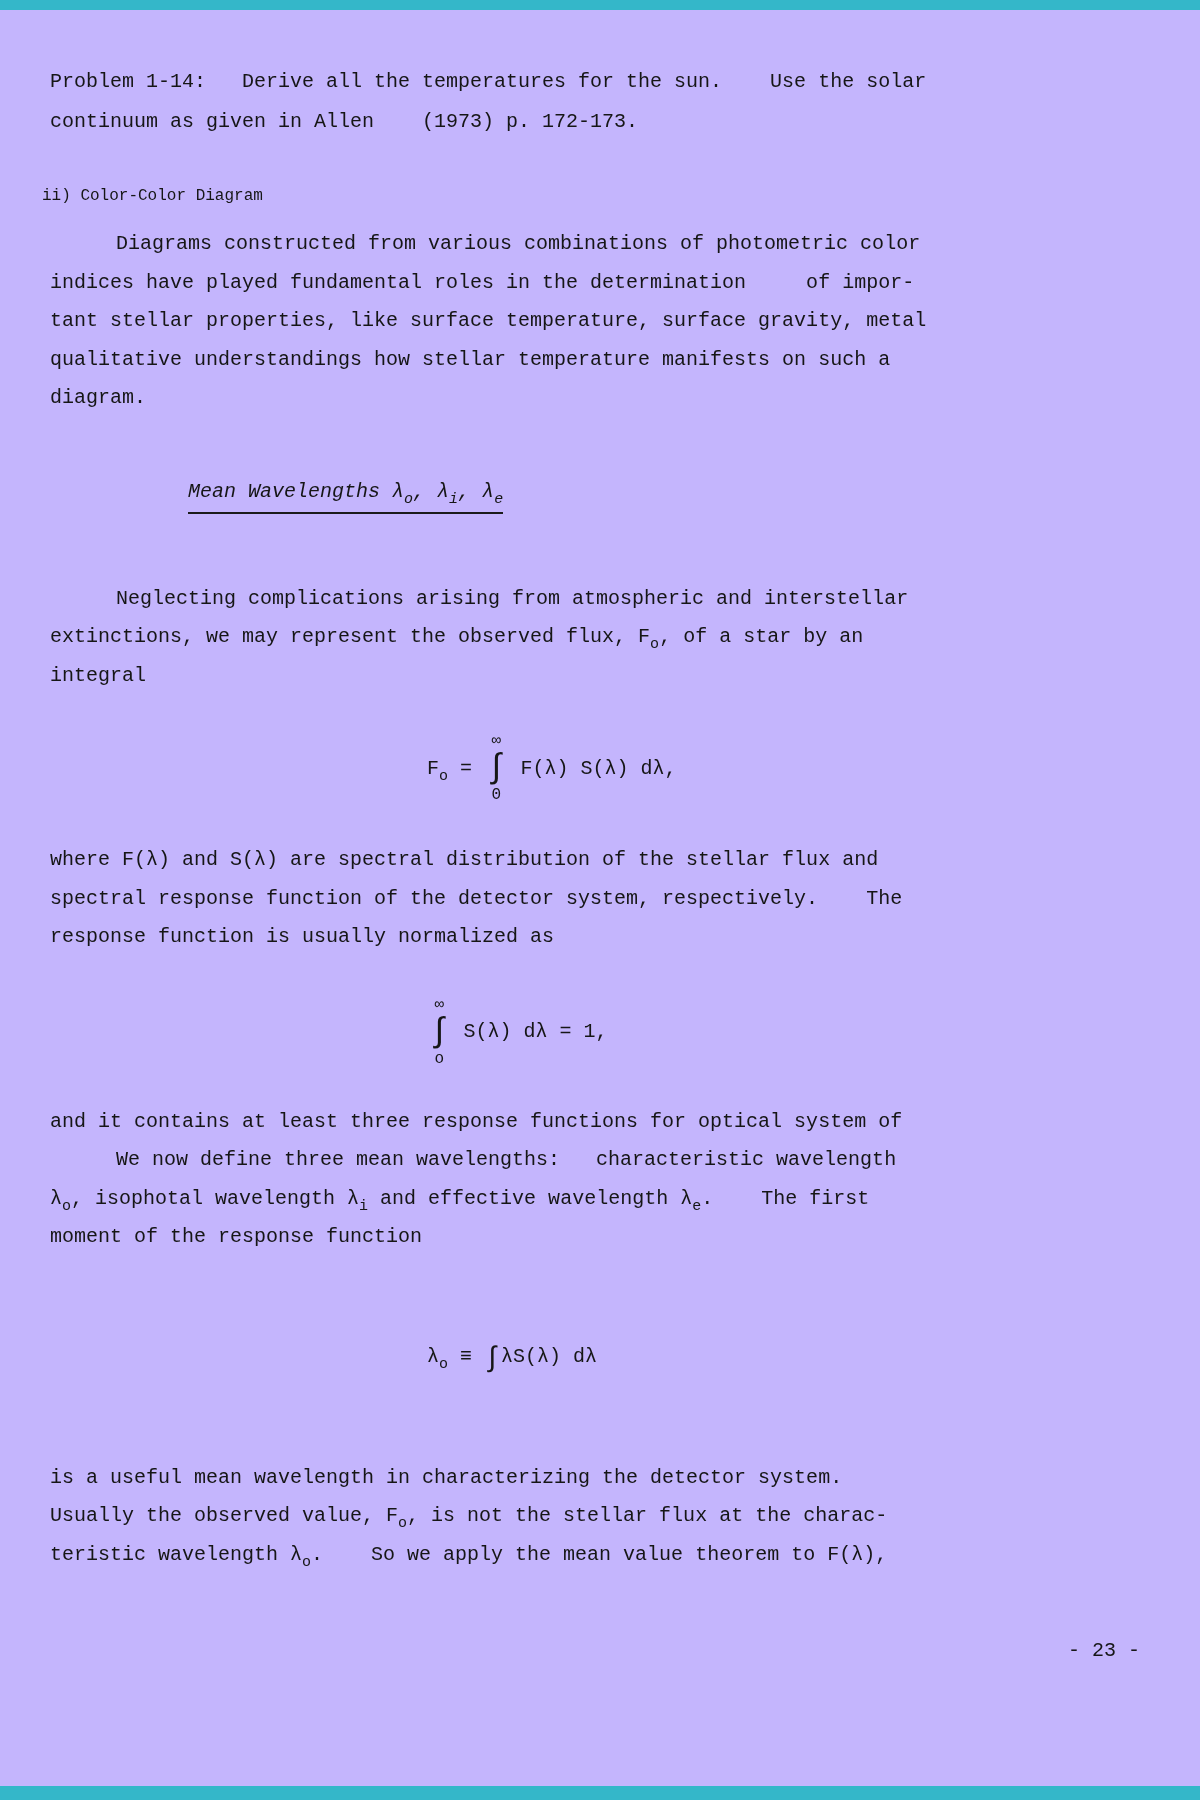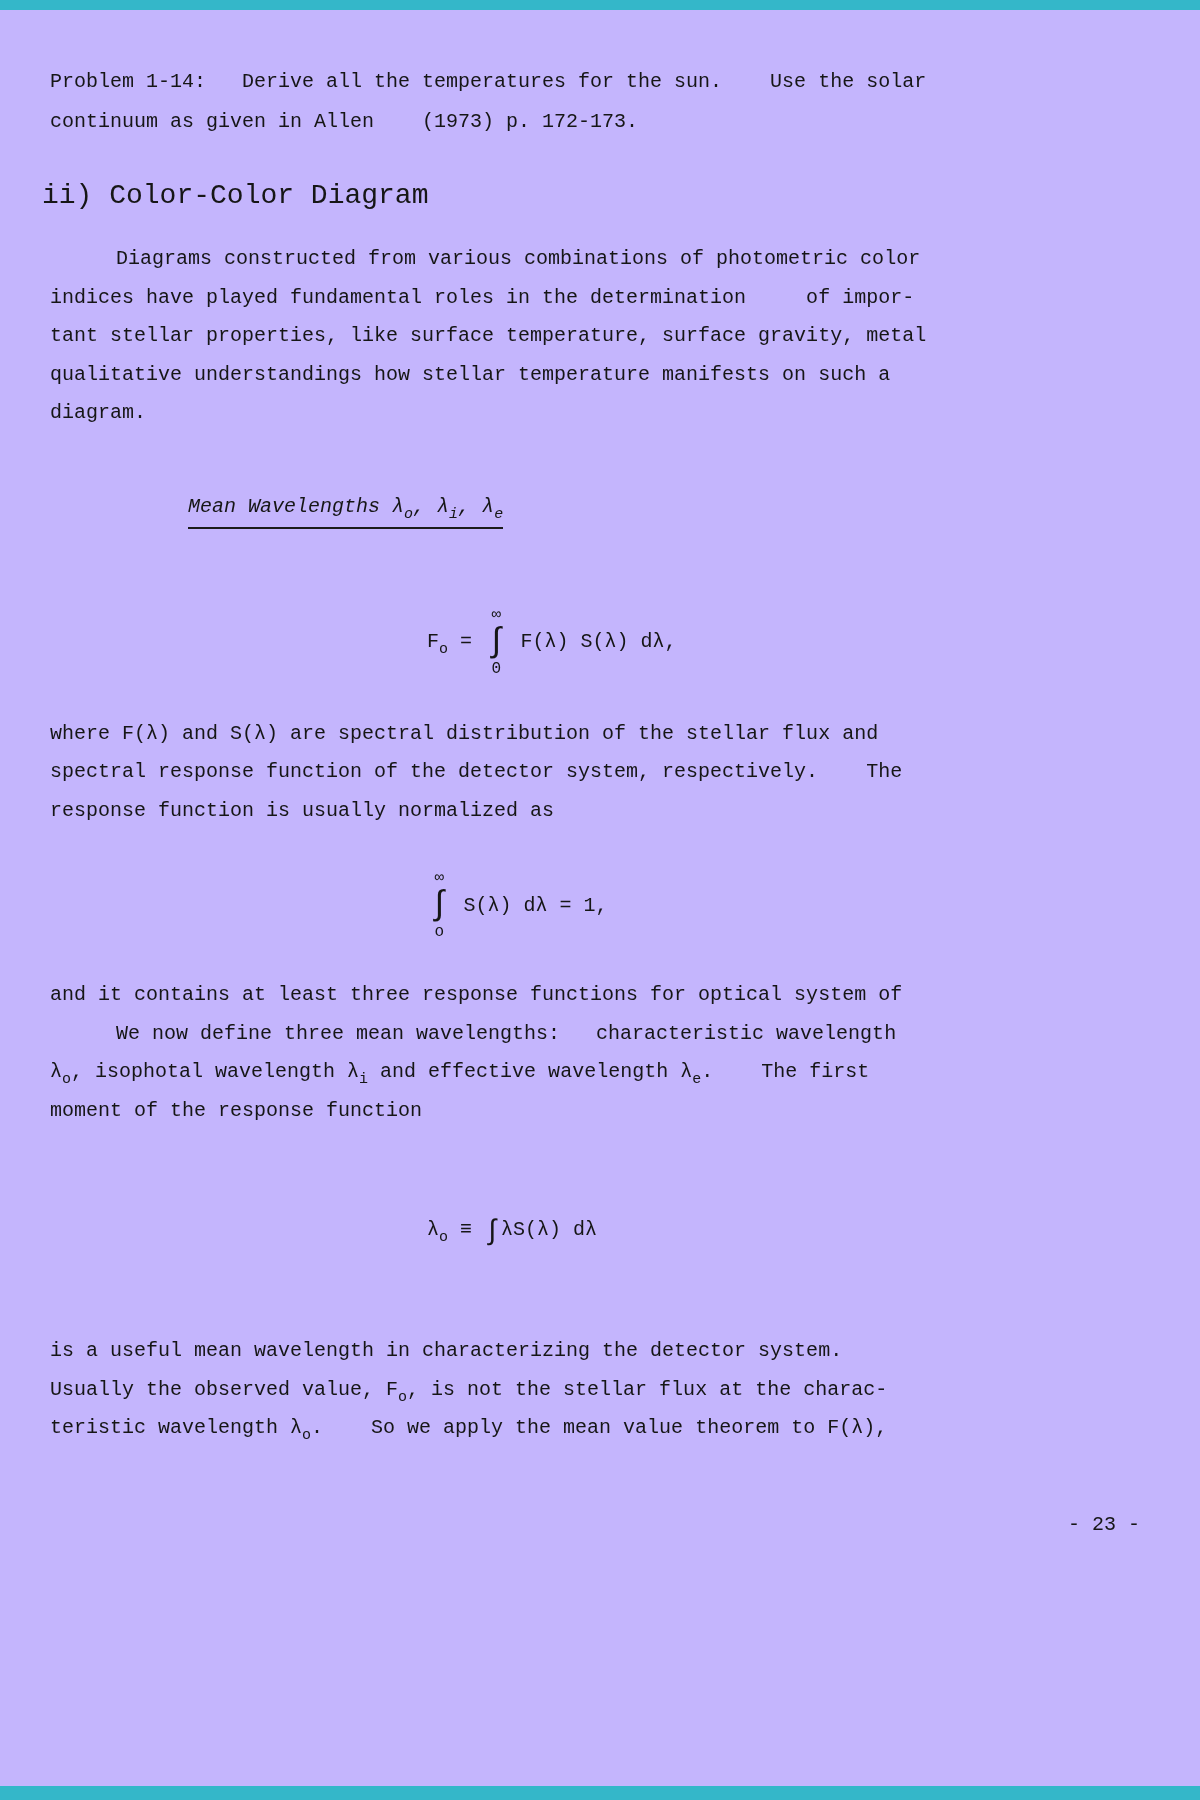--- a/index.html
+++ b/index.html
@@ -22,26 +22,26 @@
   .content {
     position: relative;
     padding: 62px 60px 0 50px;
     font-size: 20px;
   }
   .line { white-space: pre; line-height: 38.5px; }
   .problem-block .line { line-height: 40px; }
   .section-heading {
     margin-top: 34px;
     margin-left: -8px;
-    font-size: 28px;
+    font-size: 16px;
     line-height: 40px;
     white-space: pre;
   }
   .para { margin: 0; }
-  .para.p1 { margin-top: 24px; }
+  .para.p1 { margin-top: 9px; }
   .para.p2 { margin-top: 26px; }
   .para.p3 { margin-top: 14px; }
   .para.p4 { margin-top: 10px; }
   .para.p5 { margin-top: 30px; }
   .indent { padding-left: 66px; }
   .subheading {
     margin-top: 14px;
     padding-left: 66px;
     line-height: 40px;
     white-space: pre;
@@ -102,20 +102,25 @@
       <div class="line">indices have played fundamental roles in the determination     of impor-</div>
       <div class="line">tant stellar properties, like surface temperature, surface gravity, metal</div>
       <div class="line">qualitative understandings how stellar temperature manifests on such a</div>
       <div class="line">diagram.</div>
     </div>
 
     <div class="subheading">
       <span class="underlined"><span>Mean Wavelengths λ</span><span class="sub">o</span><span>, λ</span><span class="sub">i</span><span>, λ</span><span class="sub">e</span></span>
     </div>
 
+    <div class="para p2">
+      <div class="line indent">Neglecting complications arising from atmospheric and interstellar</div>
+      <div class="line"><span>extinctions, we may represent the observed flux, F</span><span class="sub">o</span><span>, of a star by an</span></div>
+      <div class="line">integral</div>
+    </div>
 
     <div class="formula f1">
       <span class="frow">
         <span class="pre"><span>F</span><span class="sub">o</span><span> = </span></span>
         <span class="intcol">
           <span class="lim">∞</span>
           <span class="intsign">∫</span>
           <span class="lim">0</span>
         </span>
         <span class="pre"> F(λ) S(λ) dλ,</span>

